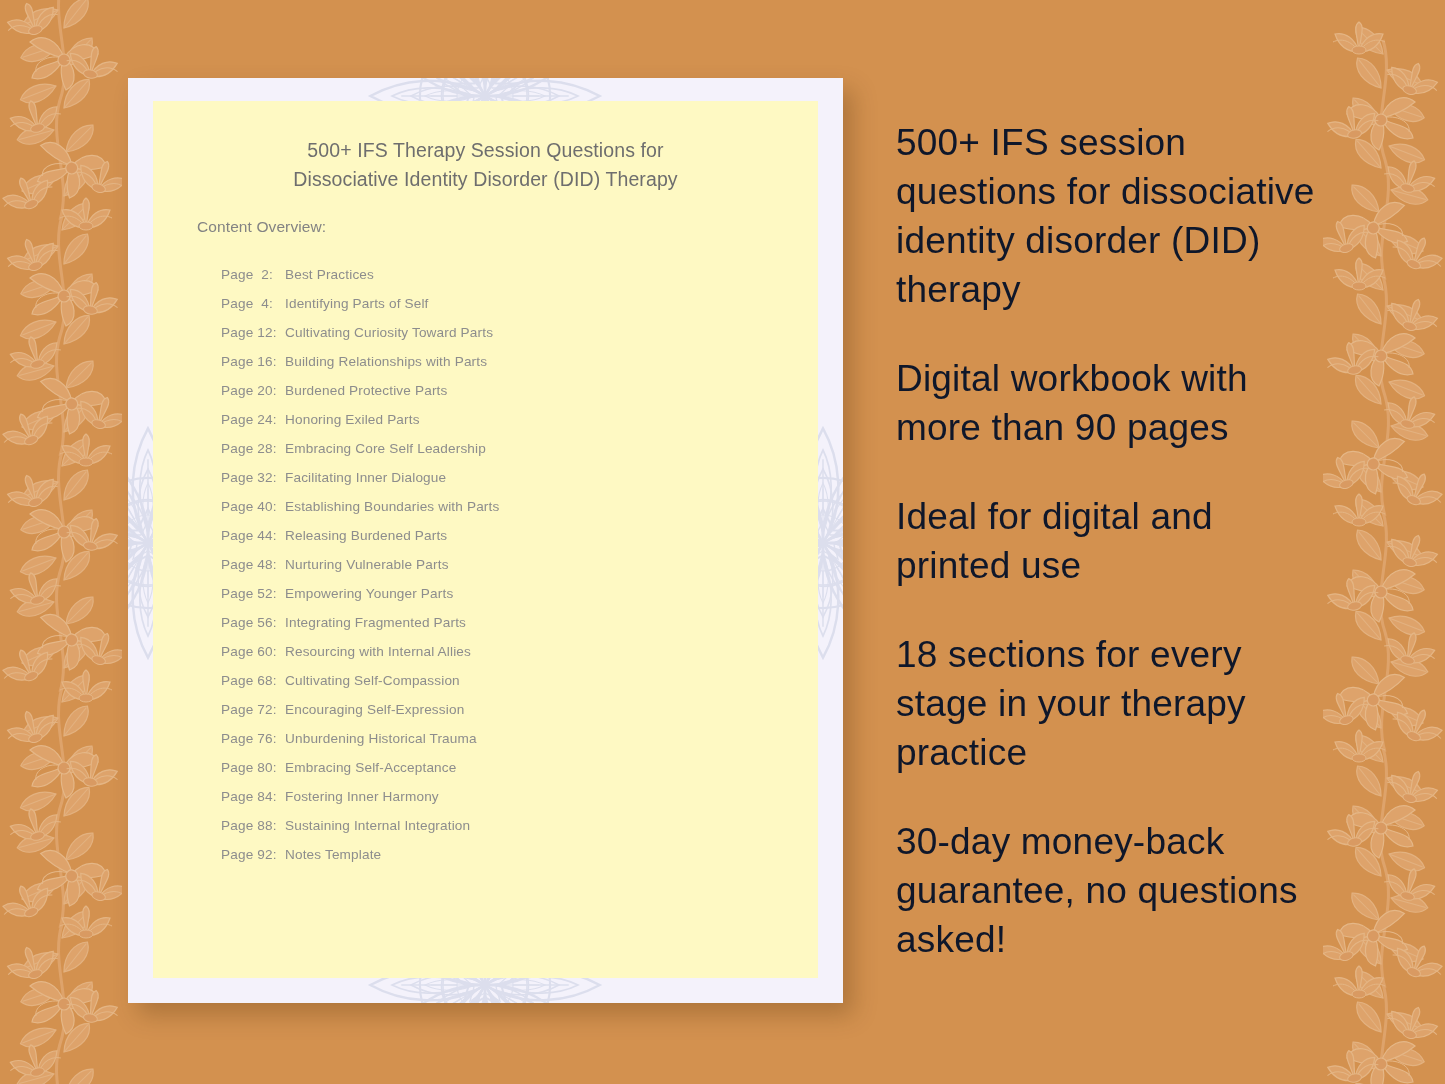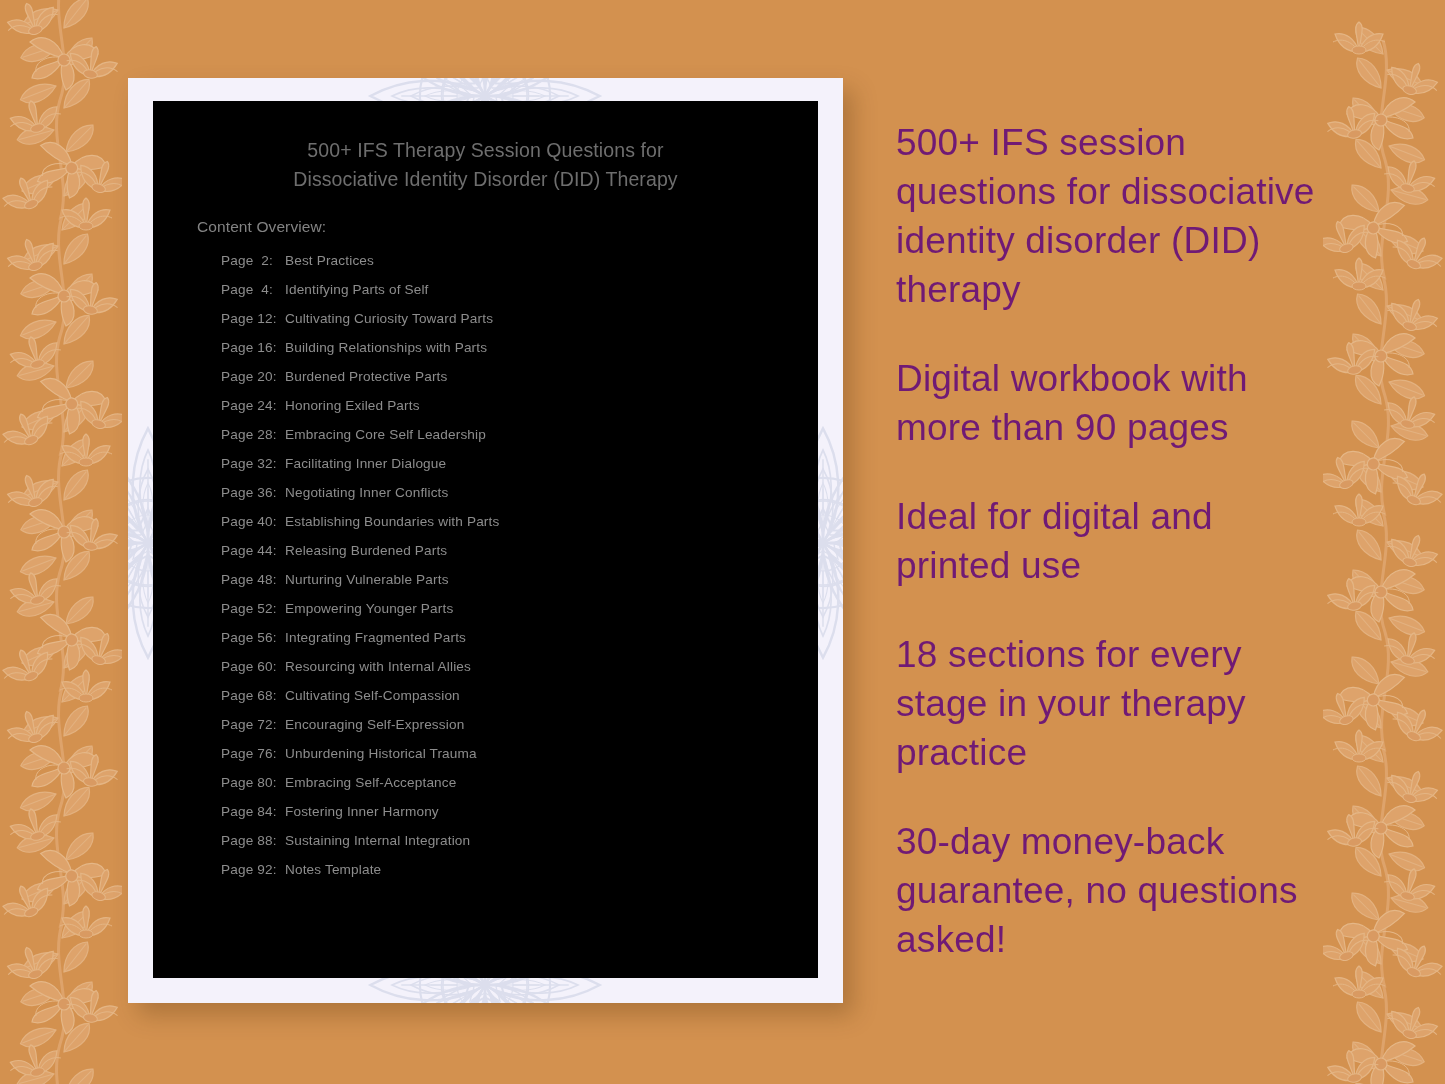--- a/index.html
+++ b/index.html
@@ -48,21 +48,21 @@
   .mandala.bottom { left: 0;   bottom: -92px; width: 715px; height: 200px; }
   .mandala.leftm  { left: -88px; top: 300px; width: 200px; height: 330px; }
   .mandala.rightm { right: -88px; top: 300px; width: 200px; height: 330px; }
 
   #sheet {
     position: absolute;
     left: 25px;
     top: 23px;
     width: 665px;
     height: 877px;
-    background: #000000;
+    background: #fef9c3;
   }
 
   
   #doc-title {
     position: absolute;
     left: 30px;
     top: 35px;
     width: 605px;
     text-align: center;
     color: #6e6e6e;
@@ -80,41 +80,41 @@
     letter-spacing: .1px;
   }
   #toc {
     position: absolute;
     left: 68px;
     top: 152px;
     width: 560px;
   }
   .toc-row {
     display: flex;
-    align-items: flex-start;
+    align-items: flex-end;
     height: 29px;
     color: #8d8d8d;
     font-size: 13.6px;
     letter-spacing: .15px;
   }
   .toc-page {
     display: inline-block;
     width: 64px;
     text-align: left;
     white-space: pre;
   }
   .toc-title { display: inline-block; }
 
   
   #promo {
     position: absolute;
     left: 896px;
     top: 118px;
     width: 432px;
-    color: #701a75;
+    color: #0f172a;
   }
   .promo-block {
     font-size: 37px;
     line-height: 49px;
     letter-spacing: .2px;
     margin-bottom: 40px;
     font-weight: 400;
   }
   .promo-block:last-child { margin-bottom: 0; }
 </style>
@@ -286,24 +286,20 @@
           </div>
           <div class="toc-row">
             <span class="toc-page">Page 28:</span>
             <span class="toc-title">Embracing Core Self Leadership</span>
           </div>
           <div class="toc-row">
             <span class="toc-page">Page 32:</span>
             <span class="toc-title">Facilitating Inner Dialogue</span>
           </div>
           <div class="toc-row">
-            <span class="toc-page">Page 36:</span>
-            <span class="toc-title">Negotiating Inner Conflicts</span>
-          </div>
-          <div class="toc-row">
             <span class="toc-page">Page 40:</span>
             <span class="toc-title">Establishing Boundaries with Parts</span>
           </div>
           <div class="toc-row">
             <span class="toc-page">Page 44:</span>
             <span class="toc-title">Releasing Burdened Parts</span>
           </div>
           <div class="toc-row">
             <span class="toc-page">Page 48:</span>
             <span class="toc-title">Nurturing Vulnerable Parts</span>

